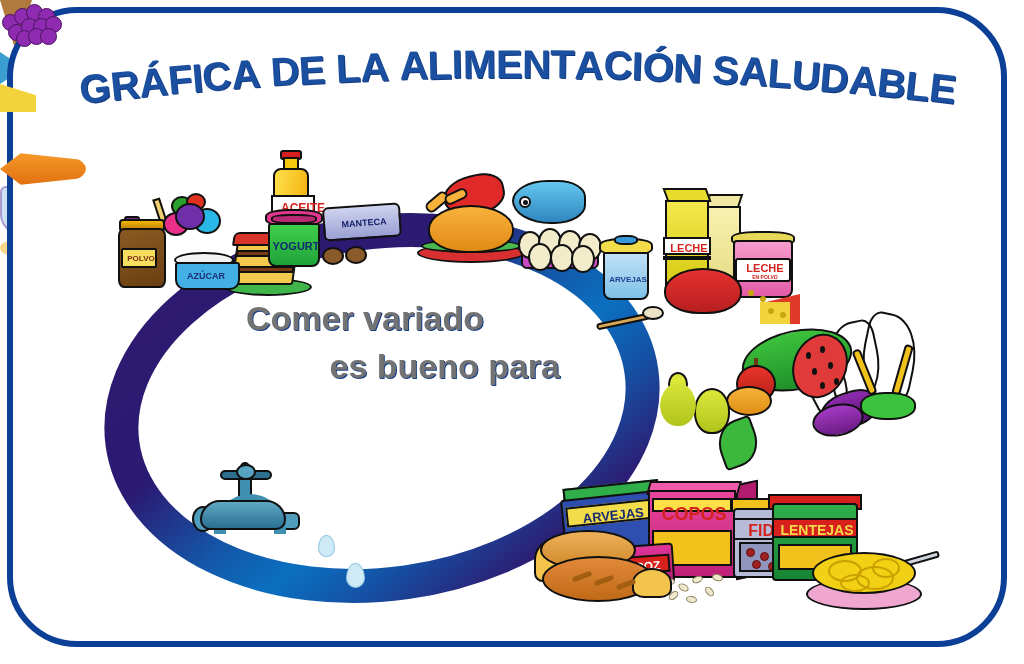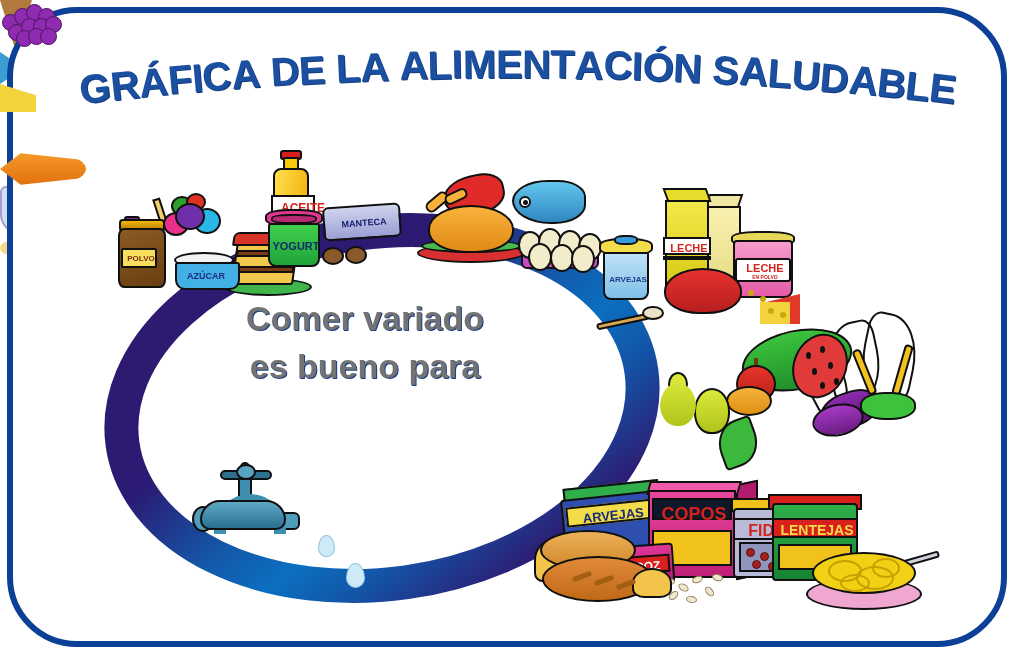--- a/index.html
+++ b/index.html
@@ -26,21 +26,21 @@
   .ring-svg{position:absolute;left:0;top:0;overflow:visible;}
 
   
   .slogan{
     position:absolute;left:170px;top:294px;width:390px;
     text-align:center;color:#737373;font-weight:bold;font-size:34px;line-height:48px;
     font-family:"Liberation Sans",sans-serif;text-shadow:1px 1px 0 #16408c;
   }
   .slogan div{white-space:nowrap;}
   .slogan .l1{text-align:center;}
-  .slogan .l2{text-align:center;}
+  .slogan .l2{text-align:right;}
   .slogan .l3{text-align:center;}
   .lbl{
     position:absolute;font-weight:bold;font-family:"Liberation Sans",sans-serif;
     text-align:center;white-space:nowrap;line-height:1;
   }
 
   
   .ob{position:absolute;border:2px solid #101010;box-sizing:border-box;}
   .round{border-radius:50%;}
 
@@ -172,21 +172,21 @@
   
   .arvejas{left:563px;top:495px;width:96px;height:64px;background:#2e4fb0;border-radius:4px;transform:rotate(-6deg);}
   .arvejas-top{left:563px;top:484px;width:96px;height:16px;background:#2fae4a;transform:rotate(-6deg);}
   .arvejas-lbl{left:566px;top:503px;width:90px;height:20px;background:#f2dc4a;transform:rotate(-6deg);}
   .arvejas-lbl .lbl{left:0;top:4px;width:90px;font-size:13px;color:#182a72;}
   .pea{position:absolute;width:7px;height:7px;background:#7fe07f;border-radius:50%;border:1px solid #1b6b22;}
 
   .copos{left:648px;top:490px;width:88px;height:88px;background:linear-gradient(#e8469c,#c02078);}
   .copos-side{left:736px;top:482px;width:22px;height:96px;background:#b31c6e;transform:skewY(-12deg);}
   .copos-top{left:648px;top:481px;width:92px;height:14px;background:#f05aa8;transform:skewX(-16deg);}
-  .copos-lbl{left:652px;top:498px;width:80px;height:22px;background:#0f172a;}
+  .copos-lbl{left:652px;top:498px;width:80px;height:14px;background:#fde047;}
   .copos-lbl .lbl{left:0;top:5px;width:80px;font-size:18px;color:#d4221c;}
   .copos-pic{left:652px;top:530px;width:80px;height:36px;background:#f2c21c;}
 
   .arroz{left:600px;top:545px;width:74px;height:40px;background:linear-gradient(#e0349a,#b01f74);border-radius:4px;transform:rotate(-4deg);}
   .arroz-lbl{left:604px;top:556px;width:66px;height:18px;background:#d8201c;transform:rotate(-4deg);}
   .arroz-lbl .lbl{left:0;top:3px;width:66px;font-size:12px;color:#fff;}
   .grain{position:absolute;width:9px;height:5px;background:#efe7cd;border:1px solid #8a7f5a;border-radius:50%;}
 
   .fideos{left:733px;top:508px;width:86px;height:70px;background:#b7bbd8;border-radius:4px;}
   .fideos-top{left:731px;top:498px;width:90px;height:14px;background:#f2c21c;}

